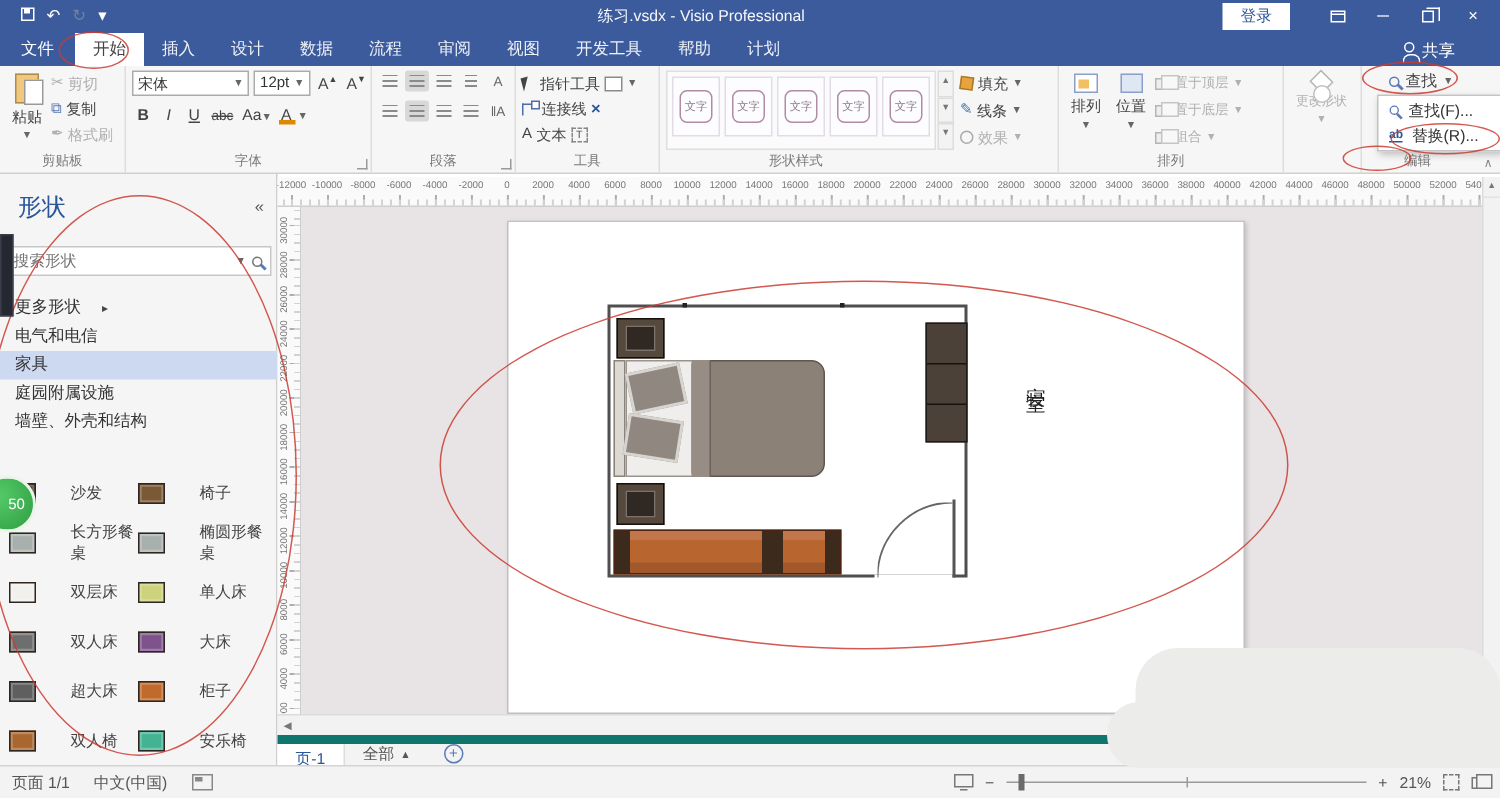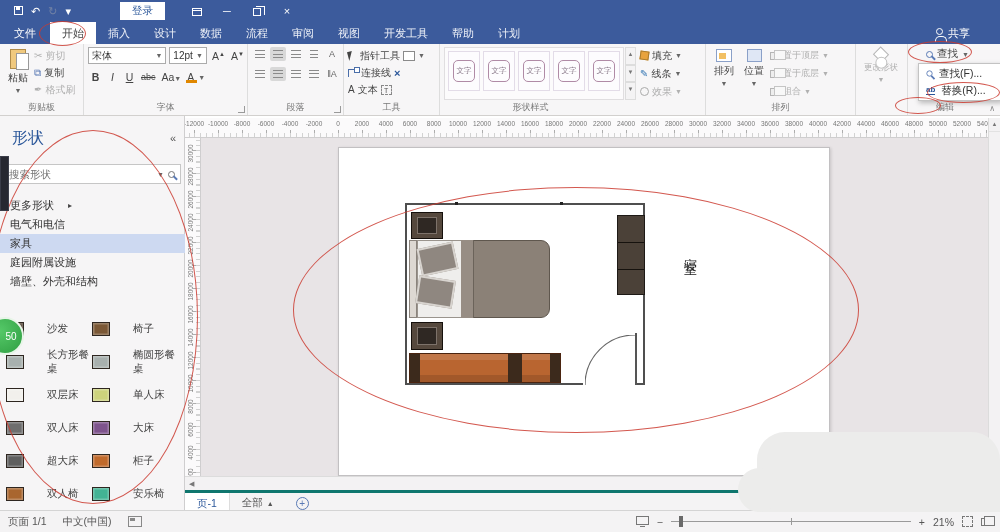--- a/index.html
+++ b/index.html
@@ -139,21 +139,21 @@
 #dresser{position:absolute;left:2px;top:148px;width:152px;height:30px;background:#b96530;border:1px solid #4a2410;box-shadow:inset 0 6px 0 rgba(255,255,255,.12), inset 0 -7px 0 rgba(0,0,0,.12);}
 .dcap-l{position:absolute;left:0;top:0;width:10px;height:28px;background:#3c2a1c;}
 .dcap-m{position:absolute;left:98px;top:0;width:14px;height:28px;background:#3c2a1c;}
 .dcap-r{position:absolute;right:0;top:0;width:10px;height:28px;background:#3c2a1c;}
 #door-gap{position:absolute;left:176px;top:178px;width:52px;height:4px;background:#fff;}
 #door-leaf{position:absolute;left:228px;top:128px;width:2px;height:52px;background:#555;}
 #door-arc{position:absolute;left:178px;top:130px;}
 #room-label{position:absolute;left:681px;top:248px;writing-mode:vertical-rl;font-size:13px;color:#222;letter-spacing:3px;}
 
 
-#pagebar{position:absolute;left:185px;top:490px;width:815px;height:20px;background:#f4f3f4;border-top:3px solid #0f766e;display:flex;align-items:flex-end;font-size:10.5px;}
+#pagebar{position:absolute;left:185px;top:490px;width:815px;height:20px;background:#f4f3f4;border-top:6px solid #0f766e;display:flex;align-items:flex-start;font-size:10.5px;}
 .ptab{color:#2b579a;padding:0 12px;border-right:1px solid #ddd;height:100%;line-height:20px;cursor:pointer;background:#fff;}
 .alltab{color:#555;padding:0 12px;display:flex;align-items:center;gap:4px;cursor:pointer;}
 .addpage{width:13px;height:13px;border:1px solid #5a7ab5;border-radius:50%;color:#5a7ab5;font-size:10px;line-height:11px;text-align:center;margin-left:10px;cursor:pointer;}
 
 
 #statusbar{position:absolute;left:0;top:510px;width:1000px;height:22px;background:#f4f3f4;border-top:1px solid #d4d4d4;display:flex;align-items:center;font-size:10.5px;color:#555;}
 .sb-left{display:flex;align-items:center;gap:16px;padding-left:8px;}
 .lang-icon{width:14px;height:11px;border:1px solid #888;position:relative;}
 .lang-icon::after{content:'';position:absolute;left:1px;top:1px;width:5px;height:3px;background:#888;}
 .sb-right{margin-left:auto;display:flex;align-items:center;gap:8px;padding-right:10px;}
@@ -178,20 +178,21 @@
 
 <div id="app">
 
   <div id="titlebar">
     <div class="qat">
       <span class="qat-btn"><span class="floppy"></span></span>
       <span class="qat-btn">↶</span>
       <span class="qat-btn dim">↻</span>
       <span class="qat-btn">▾</span>
     </div>
+    <div class="title">练习.vsdx - Visio Professional</div>
     <div class="win-right">
       <span class="signin">登录</span>
       <span class="winbtn"><span class="ribbon-disp"></span></span>
       <span class="winbtn">─</span>
       <span class="winbtn"><span class="restore"></span></span>
       <span class="winbtn">×</span>
     </div>
   </div>
 
   <div id="tabbar">

